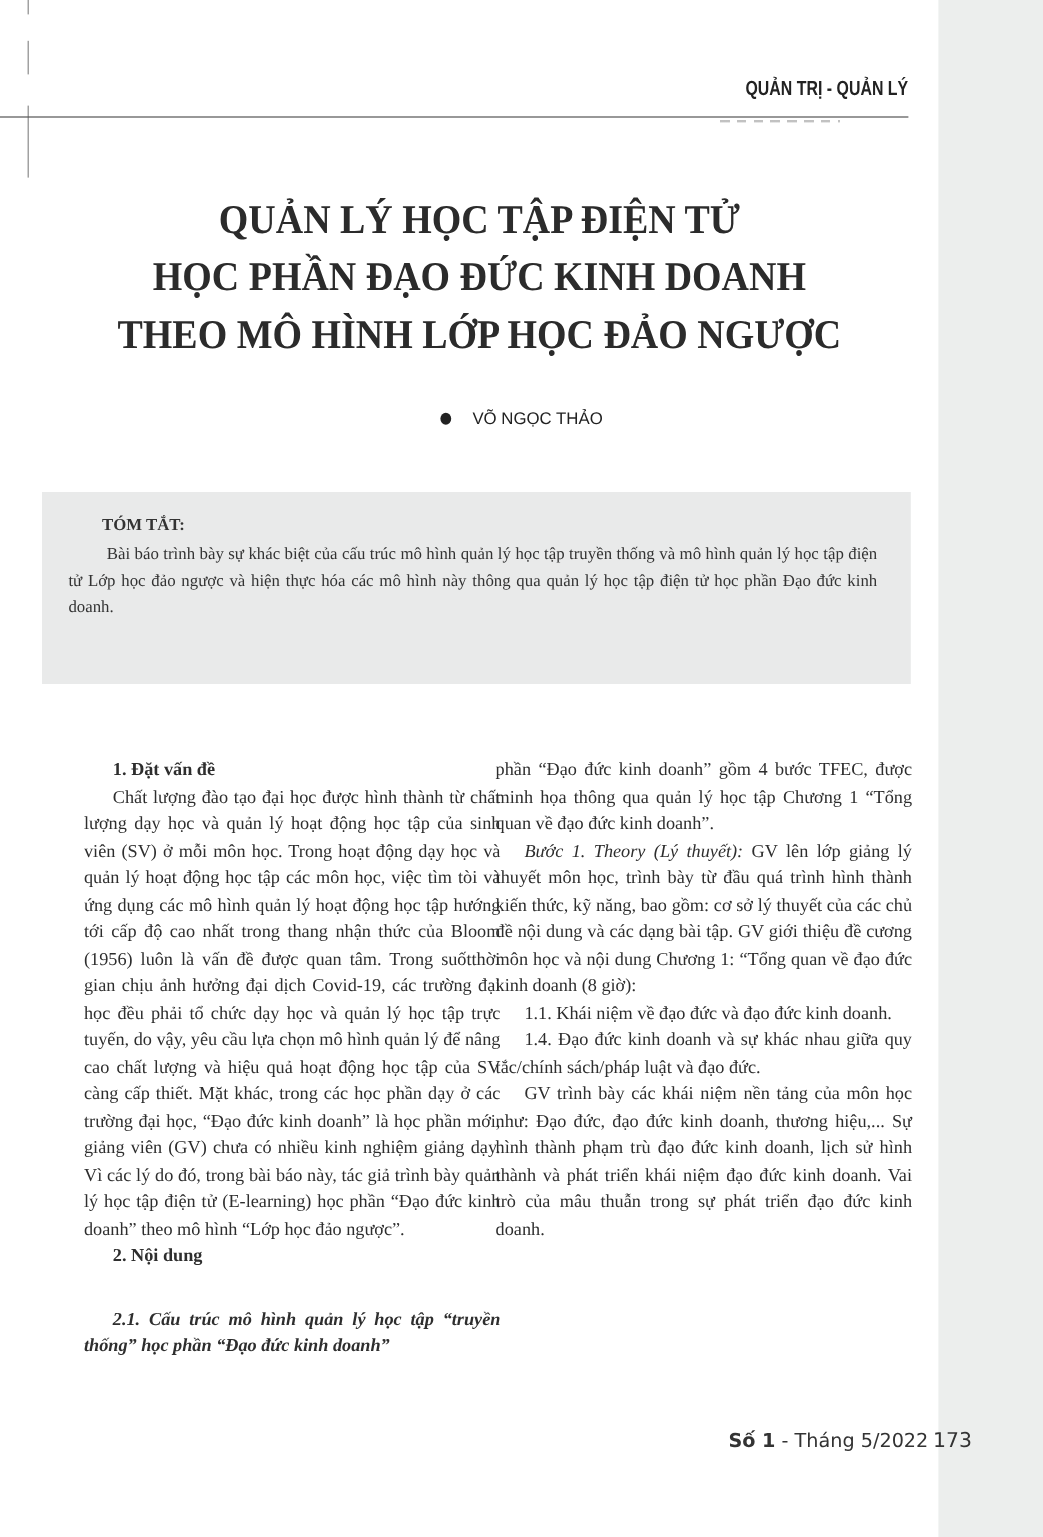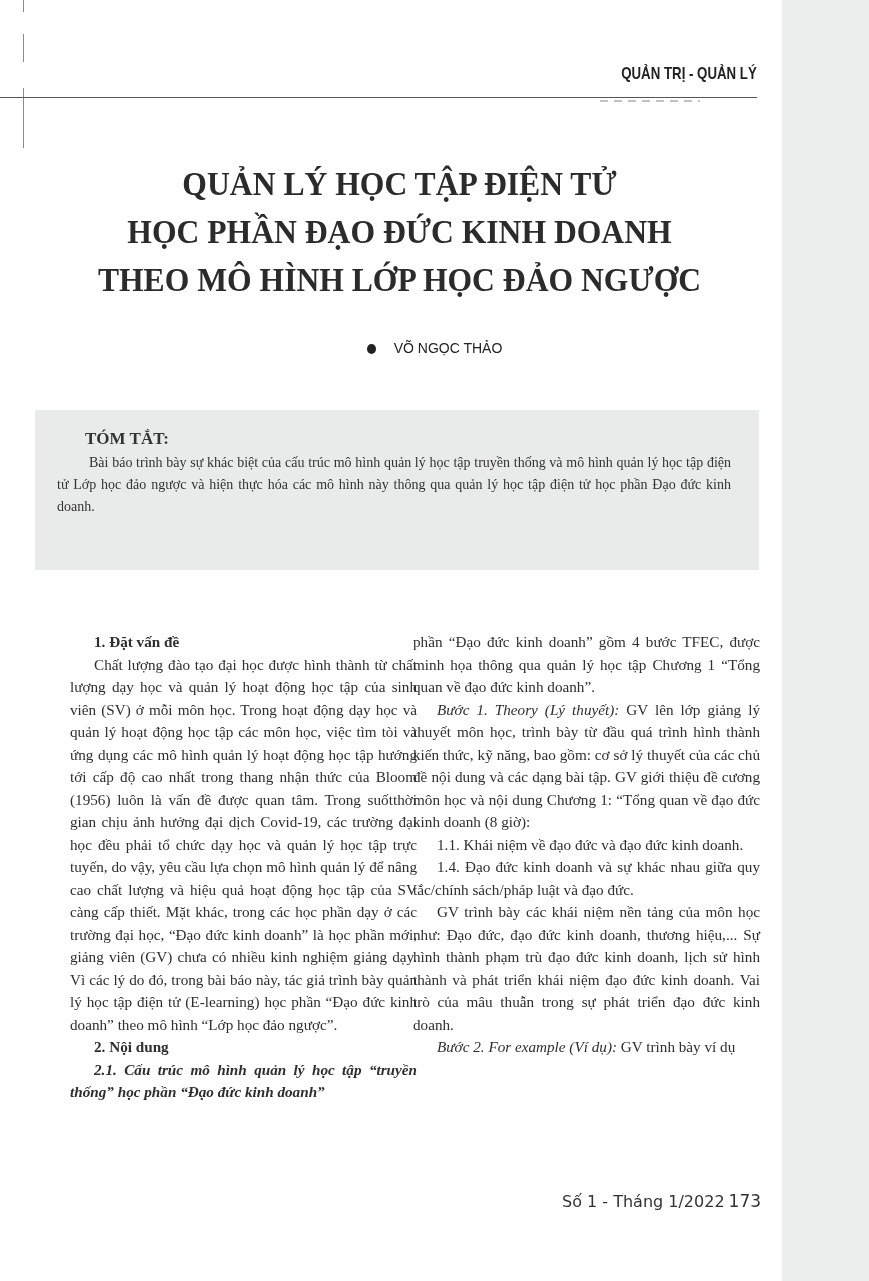--- a/index.html
+++ b/index.html
@@ -47,41 +47,41 @@
       display: inline-block; width: 9px; height: 10px; border-radius: 50%;
       background: #222; margin-right: 6px; vertical-align: -1px;
     }
     .author .name { margin-left: 12px; }
     .abstract {
       position: absolute; left: 35px; top: 410px; width: 724px; height: 160px;
       background: #e9eaea;
       box-sizing: border-box; padding: 18px 28px 0 50px;
       font-size: 14px; line-height: 22px; color: #333;
     }
-    .abstract .heading { font-weight: bold; font-size: 17px; margin-bottom: 2px; }
+    .abstract .heading { font-weight: bold; font-size: 14px; margin-bottom: 2px; }
     .abstract p { margin: 0; text-align: justify; }
     .abstract .body { margin-left: -28px; text-indent: 32px; }
     .abstract .kw { margin-left: 0px; }
     .abstract .kw b { color: #222; }
     .col {
       position: absolute; top: 631px; width: 347px;
       font-size: 15.2px; line-height: 22.5px; color: #2e2e2e; text-align: justify;
     }
     .col.left { left: 70px; }
     .col.right { left: 413px; }
     .col p { margin: 0; }
     .col .ind { text-indent: 24px; }
     .col .h { font-weight: bold; text-indent: 24px; }
-    .col .hi { font-weight: bold; font-style: italic; text-indent: 24px; }
+    .col .hi { font-weight: bold; font-style: italic; text-indent: 24px; margin-top: 30px; }
     .col .it { font-style: italic; }
     .footer {
       position: absolute; left: 562px; top: 1191px;
       font-family: "DejaVu Sans", sans-serif; font-size: 16px; color: #333;
     }
-    .footer b { font-weight: normal; }
+    .footer b { font-weight: bold; margin-left: 45px; }
     .footer .page { font-size: 17px; margin-left: 4px; }
   </style>
 </head>
 <body>
 
 <div class="right-strip"></div>
 <div class="crop-v" style="top:0;height:12px;"></div>
 <div class="crop-v" style="top:34px;height:28px;"></div>
 <div class="crop-v" style="top:88px;height:60px;"></div>
 
@@ -110,18 +110,17 @@
   <p class="h">2. Nội dung</p>
   <p class="hi">2.1. Cấu trúc mô hình quản lý học tập “truyền thống” học phần “Đạo đức kinh doanh”</p>
 </div>
 
 <div class="col right">
   <p>phần “Đạo đức kinh doanh” gồm 4 bước TFEC, được minh họa thông qua quản lý học tập Chương 1 “Tổng quan về đạo đức kinh doanh”.</p>
   <p class="ind"><span class="it">Bước 1. Theory (Lý thuyết):</span><span> GV lên lớp giảng lý thuyết môn học, trình bày từ đầu quá trình hình thành kiến thức, kỹ năng, bao gồm: cơ sở lý thuyết của các chủ đề nội dung và các dạng bài tập. GV giới thiệu đề cương môn học và nội dung Chương 1: “Tổng quan về đạo đức kinh doanh (8 giờ):</span></p>
   <p class="ind">1.1. Khái niệm về đạo đức và đạo đức kinh doanh.</p>
   <p class="ind">1.4. Đạo đức kinh doanh và sự khác nhau giữa quy tắc/chính sách/pháp luật và đạo đức.</p>
   <p class="ind">GV trình bày các khái niệm nền tảng của môn học như: Đạo đức, đạo đức kinh doanh, thương hiệu,... Sự hình thành phạm trù đạo đức kinh doanh, lịch sử hình thành và phát triển khái niệm đạo đức kinh doanh. Vai trò của mâu thuẫn trong sự phát triển đạo đức kinh doanh.</p>
-  <p class="ind"><span class="it">Bước 2. For example (Ví dụ):</span><span> GV trình bày ví dụ</span></p>
 </div>
 
 <div class="footer">
-  <b>Số 1</b><span> - </span><span>Tháng 1/2022</span><span class="page">173</span>
+  <b>Số 1</b><span> - </span><span>Tháng 5/2022</span><span class="page">173</span>
 </div>
 
 </body></html>

